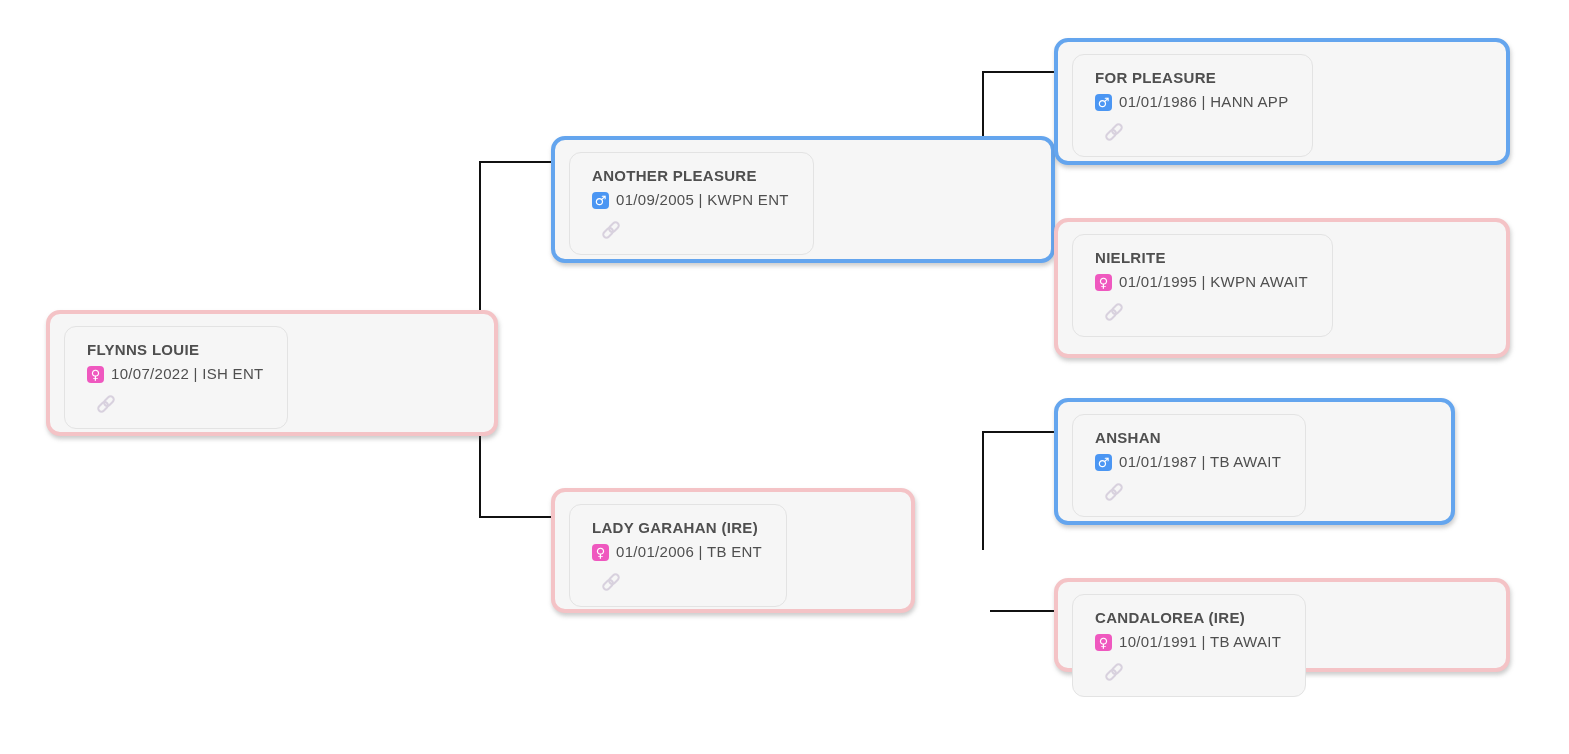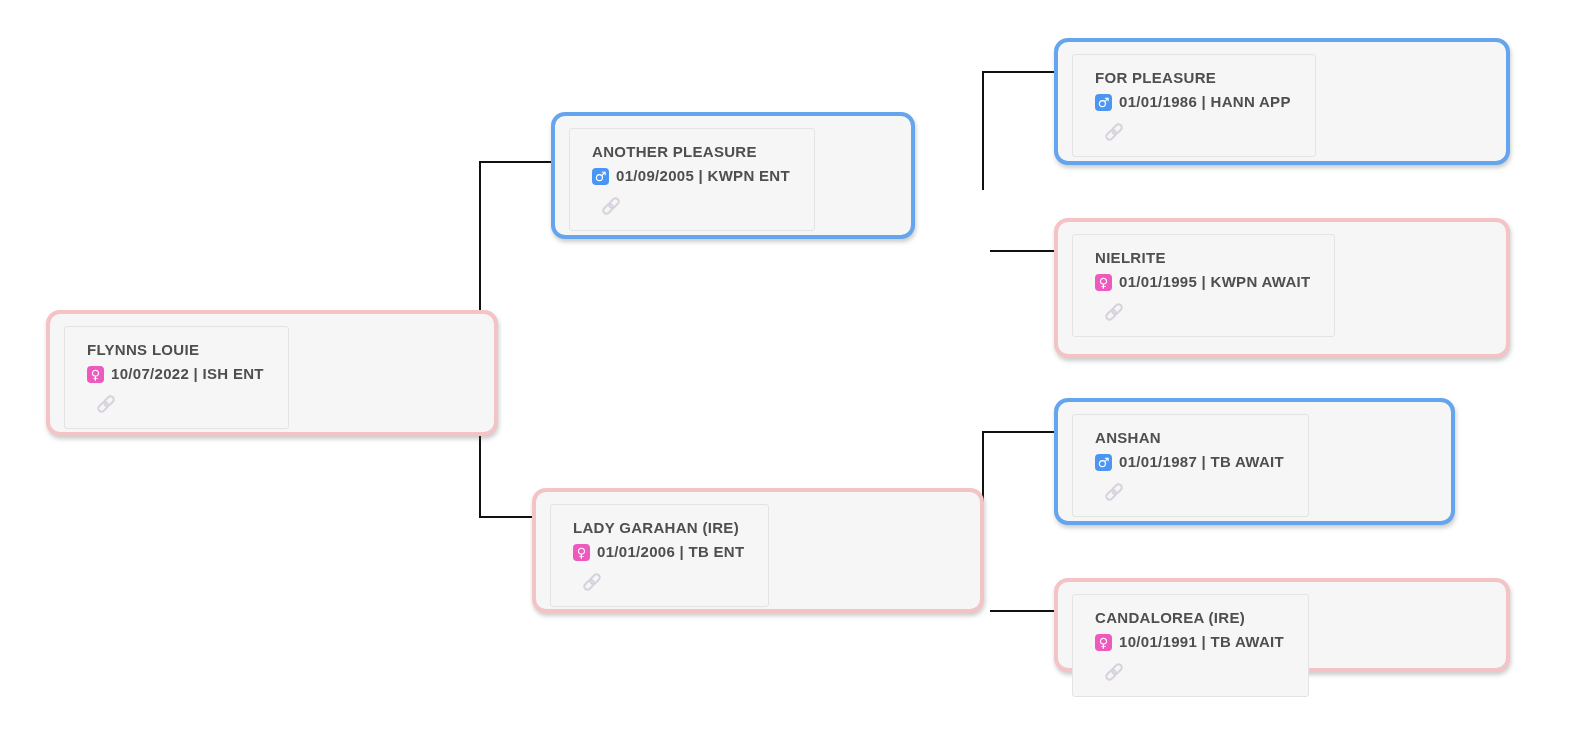--- a/index.html
+++ b/index.html
@@ -20,21 +20,21 @@
     padding:12px 14px;
     box-shadow:1px 3px 4px rgba(110,110,110,0.35);
     cursor:pointer;
   }
   .card[data-gender="male"]{border-color:#64a5ee;}
   .card[data-gender="female"]{border-color:#f4c3c6;}
   .inner{
     display:inline-block;
     box-sizing:border-box;
     border:1px solid #e3e3e3;
-    border-radius:3px;
+    border-radius:12px;
     background:#f6f6f6;
     padding:13px 24px 13px 22px;
     min-width:210px;
     max-width:100%;
   }
   .hname{
     font-size:15px;font-weight:700;color:#4f4f4f;
     letter-spacing:0.3px;line-height:20px;
     white-space:nowrap;
   }
@@ -45,21 +45,21 @@
   .gicon{
     display:inline-flex;align-items:center;justify-content:center;
     width:17px;height:17px;border-radius:4px;
     color:#ffffff;font-weight:700;font-size:13px;line-height:17px;
     font-family:"DejaVu Sans",sans-serif;
     flex:0 0 auto;
   }
   .card[data-gender="male"] .gicon{background:#4b96f3;}
   .card[data-gender="female"] .gicon{background:#ef58bf;}
   .htext{
-    font-size:15px;font-weight:700;color:#4f4f4f;letter-spacing:0.3px;
+    font-size:15px;font-weight:400;color:#4f4f4f;letter-spacing:0.3px;
   }
   .hlink{margin-top:9px;margin-left:8px;height:22px;}
   .link-icon{transform:rotate(-45deg);display:block;cursor:pointer;}
 </style>
 </head>
 <body>
 
 <div id="stage">
 
   <svg id="edges" width="1569" height="754" viewBox="0 0 1569 754">
@@ -83,21 +83,21 @@
         <svg class="link-icon" width="22" height="22" viewBox="0 0 24 24">
           <g fill="none" stroke="#d8d1de" stroke-width="2.2">
             <rect x="1.5" y="8.5" width="12" height="7" rx="3.5"></rect>
             <rect x="10.5" y="8.5" width="12" height="7" rx="3.5"></rect>
           </g>
         </svg>
       </div>
     </div>
   </div>
 
-  <div class="card" style="left:551px;top:112px;width:364px;height:127px" data-gender="male">
+  <div class="card" style="left:551px;top:136px;width:504px;height:127px" data-gender="male">
     <div class="inner">
       <div class="hname">ANOTHER PLEASURE</div>
       <div class="hinfo">
         <span class="gicon">♂</span>
         <span class="htext">01/09/2005 | KWPN ENT</span>
       </div>
       <div class="hlink">
         <svg class="link-icon" width="22" height="22" viewBox="0 0 24 24">
           <g fill="none" stroke="#d8d1de" stroke-width="2.2">
             <rect x="1.5" y="8.5" width="12" height="7" rx="3.5"></rect>
@@ -137,21 +137,21 @@
         <svg class="link-icon" width="22" height="22" viewBox="0 0 24 24">
           <g fill="none" stroke="#d8d1de" stroke-width="2.2">
             <rect x="1.5" y="8.5" width="12" height="7" rx="3.5"></rect>
             <rect x="10.5" y="8.5" width="12" height="7" rx="3.5"></rect>
           </g>
         </svg>
       </div>
     </div>
   </div>
 
-  <div class="card" style="left:532px;top:488px;width:452px;height:125px" data-gender="female">
+  <div class="card" style="left:551px;top:488px;width:364px;height:125px" data-gender="female">
     <div class="inner">
       <div class="hname">LADY GARAHAN (IRE)</div>
       <div class="hinfo">
         <span class="gicon">♀</span>
         <span class="htext">01/01/2006 | TB ENT</span>
       </div>
       <div class="hlink">
         <svg class="link-icon" width="22" height="22" viewBox="0 0 24 24">
           <g fill="none" stroke="#d8d1de" stroke-width="2.2">
             <rect x="1.5" y="8.5" width="12" height="7" rx="3.5"></rect>

